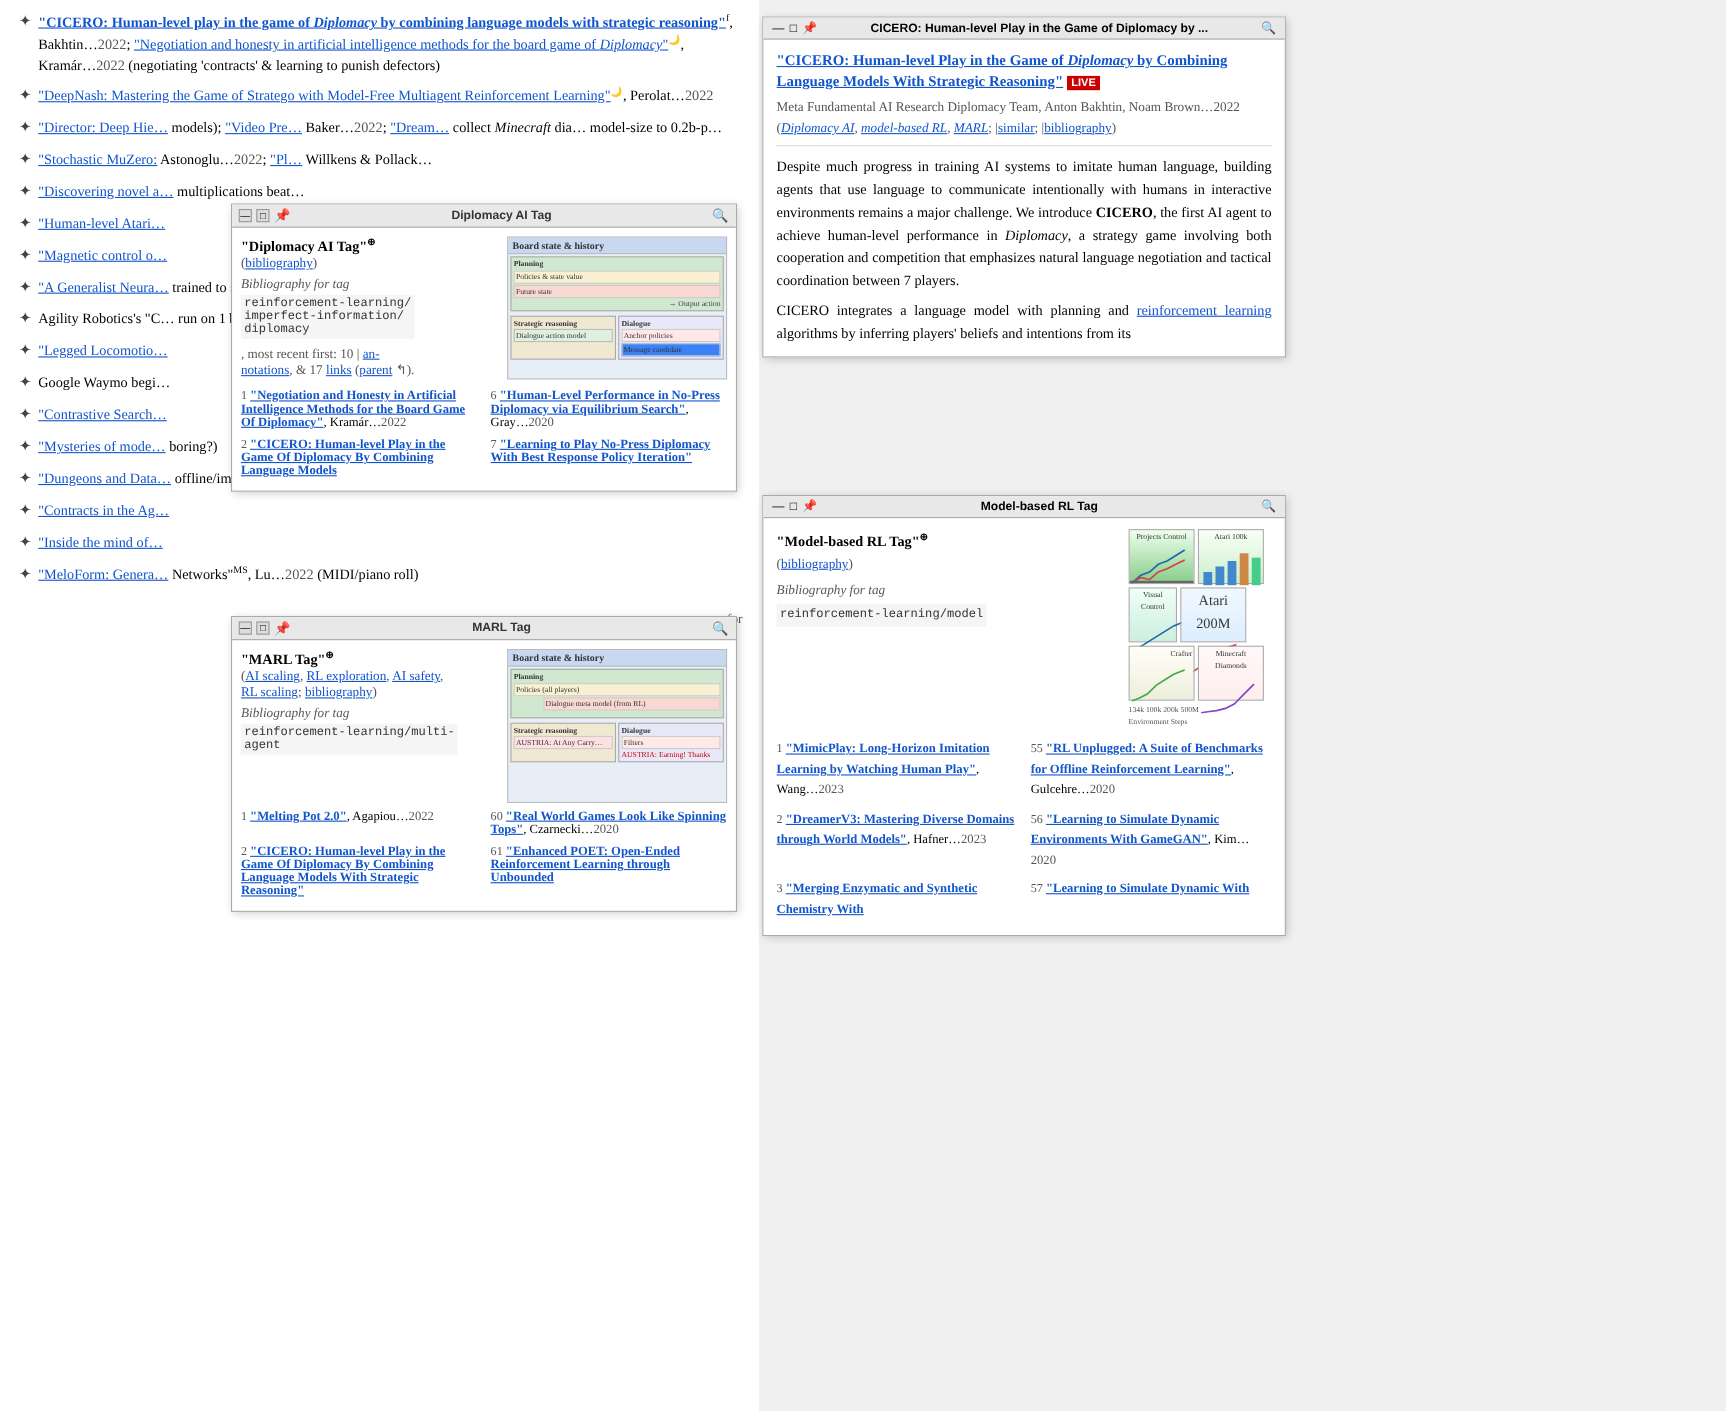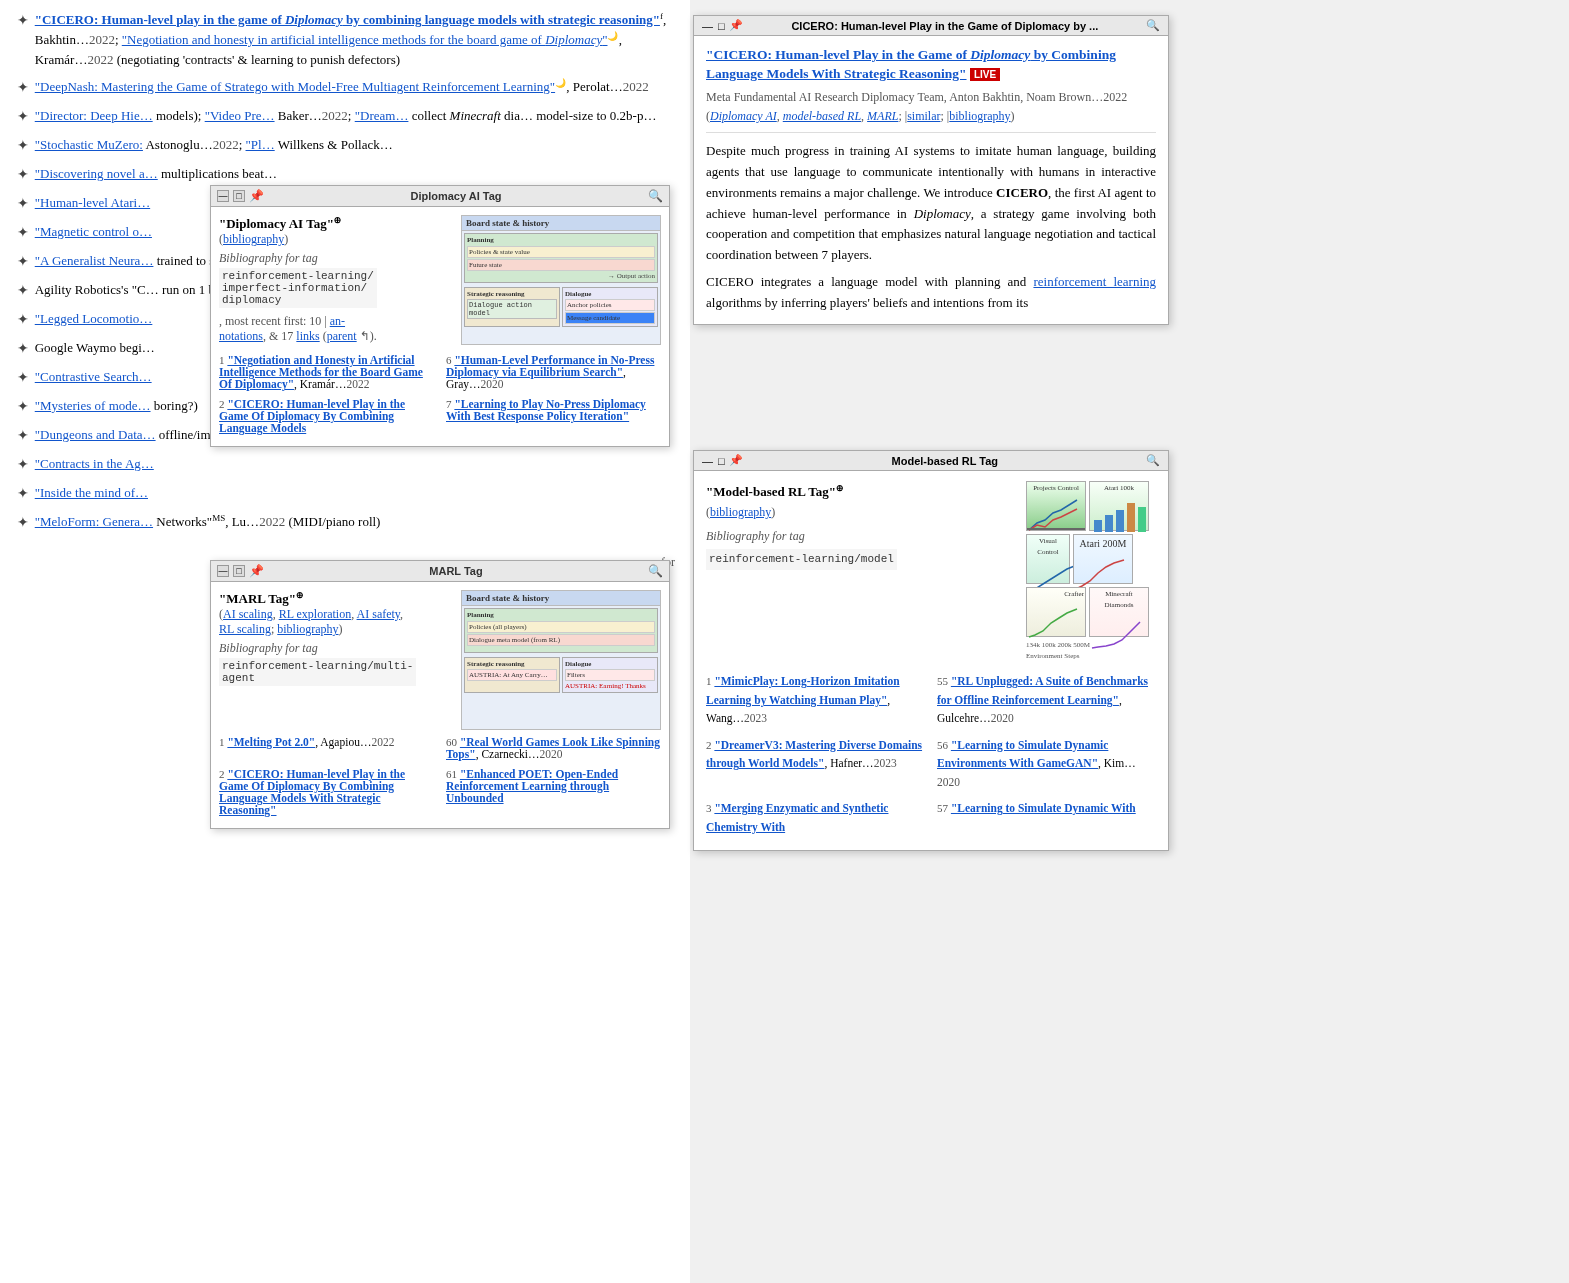--- a/index.html
+++ b/index.html
@@ -429,21 +429,21 @@
                 <div style="background: #d0e8d0; border: 1px solid #aaa; padding: 2px; font-size: 8px; flex: 1; min-height: 50px; position: relative;">
                   <div style="font-size: 7px; font-weight: bold; margin-bottom: 2px;">Planning</div>
                   <div style="background: #f8f0d0; border: 1px solid #ccc; padding: 1px; font-size: 7px; margin-bottom: 1px;">Policies &amp; state value</div>
                   <div style="background: #f8d8d0; border: 1px solid #ccc; padding: 1px; font-size: 7px;">Future state</div>
                   <div style="position: absolute; right: 2px; bottom: 2px; font-size: 7px; color: #444;">→ Output action</div>
                 </div>
               </div>
               <div style="display: flex; gap: 2px; padding: 2px;">
                 <div style="background: #f0e8d0; border: 1px solid #aaa; padding: 2px; font-size: 8px; flex: 1;">
                   <div style="font-weight: bold; font-size: 7px;">Strategic reasoning</div>
-                  <div style="background: #e0f0e0; border: 1px solid #bbb; padding: 1px; font-size: 7px; margin: 1px 0; font-family: Liberation Mono, monospace;">Dialogue action model</div>
+                  <div style="background: #e0f0e0; border: 1px solid #bbb; padding: 1px; font-size: 7px; margin: 1px 0;">Dialogue action model</div>
                 </div>
                 <div style="background: #e8e8f8; border: 1px solid #aaa; padding: 2px; font-size: 8px; flex: 1;">
                   <div style="font-weight: bold; font-size: 7px;">Dialogue</div>
                   <div style="background: #ffe8e8; border: 1px solid #ccc; padding: 1px; font-size: 7px; margin: 1px 0;">Anchor policies</div>
                   <div style="background: #3b82f6; border: 1px solid #ccc; padding: 1px; font-size: 7px;">Message candidate</div>
                 </div>
               </div>
             </div>
           </div>
         </div>
@@ -494,21 +494,21 @@
         <div class="tag-path">reinforcement-learning/multi-<br>agent</div>
       </div>
 
       <div style="width: 200px; flex-shrink: 0;">
         <div style="background: #e8eef8; border: 1px solid #bbb; width: 200px; height: 140px; position: relative; overflow: hidden; font-size: 9px; color: #333;">
           <div style="background: #c8d8f0; padding: 2px 4px; font-weight: bold; font-size: 9px; border-bottom: 1px solid #bbb;">Board state &amp; history</div>
           <div style="display: flex; gap: 2px; padding: 2px;">
             <div style="background: #d0e8d0; border: 1px solid #aaa; padding: 2px; font-size: 8px; flex: 1; min-height: 45px;">
               <div style="font-size: 7px; font-weight: bold; margin-bottom: 2px;">Planning</div>
               <div style="background: #f8f0d0; border: 1px solid #ccc; padding: 1px; font-size: 7px; margin-bottom: 1px;">Policies (all players)</div>
-              <div style="background: #f8d8d0; border: 1px solid #ccc; padding: 1px; font-size: 7px;">Dialogue meta model (from RL)</div>
+              <div style="background: #f8d8d0; border: 1px solid #ccc; padding: 1px; font-size: 7px; margin-left: 27px;">Dialogue meta model (from RL)</div>
             </div>
           </div>
           <div style="display: flex; gap: 2px; padding: 2px;">
             <div style="background: #f0e8d0; border: 1px solid #aaa; padding: 2px; font-size: 8px; flex: 1;">
               <div style="font-weight: bold; font-size: 7px;">Strategic reasoning</div>
               <div style="background: #ffe0e0; border: 1px solid #ccc; padding: 1px; font-size: 7px; margin: 1px 0;">AUSTRIA: At Any Carry…</div>
             </div>
             <div style="background: #e8e8f8; border: 1px solid #aaa; padding: 2px; font-size: 8px; flex: 1;">
               <div style="font-weight: bold; font-size: 7px;">Dialogue</div>
               <div style="background: #ffe8e8; border: 1px solid #ccc; padding: 1px; font-size: 7px; margin: 1px 0;">Filters</div>
@@ -599,21 +599,21 @@
             <rect x="48" y="12" width="8" height="25" fill="#44cc88"></rect>
           </svg>
         </div>
         <div style="width: 44px; height: 50px; background: linear-gradient(to top, #cceedd, #f0fff8); border: 1px solid #aaa;">
           <div style="font-size: 7px; color: #333; padding: 1px; text-align: center;">Visual Control</div>
           <svg width="58" height="38" viewBox="0 0 58 38">
             <polyline points="2,36 8,30 16,25 24,20 32,15 40,10 50,6" stroke="#2266aa" stroke-width="1.5" fill="none"></polyline>
           </svg>
         </div>
         <div style="width: 60px; height: 50px; background: linear-gradient(to top, #ddeeff, #f0f8ff); border: 1px solid #aaa;">
-          <div style="font-size: 10px; color: #333; padding: 1px; text-align: center;">Atari 200M</div>
+          <div style="font-size: 13px; color: #333; padding: 1px; text-align: center;">Atari 200M</div>
           <svg width="58" height="38" viewBox="0 0 58 38">
             <polyline points="2,36 8,33 16,28 24,20 32,14 40,10 50,7" stroke="#cc4444" stroke-width="1.5" fill="none"></polyline>
           </svg>
         </div>
         <div style="width: 60px; height: 50px; background: linear-gradient(to top, #eeeedd, #fffff8); border: 1px solid #aaa;">
           <div style="font-size: 7px; color: #333; padding: 1px; text-align: right;">Crafter</div>
           <svg width="58" height="38" viewBox="0 0 58 38">
             <polyline points="2,36 8,34 16,30 24,22 32,17 40,12 50,8" stroke="#44aa44" stroke-width="1.5" fill="none"></polyline>
           </svg>
         </div>

